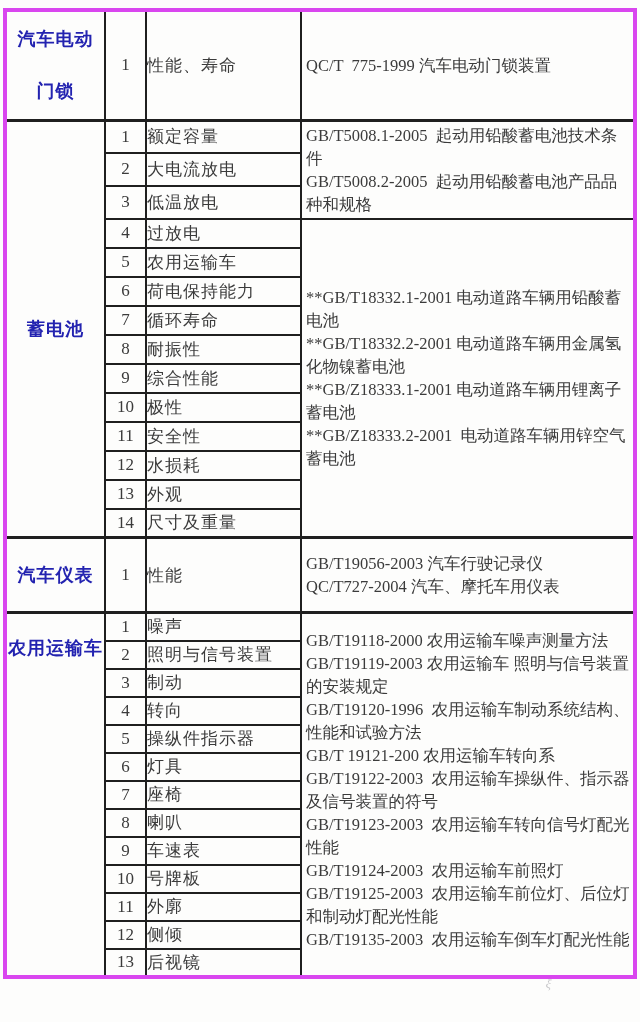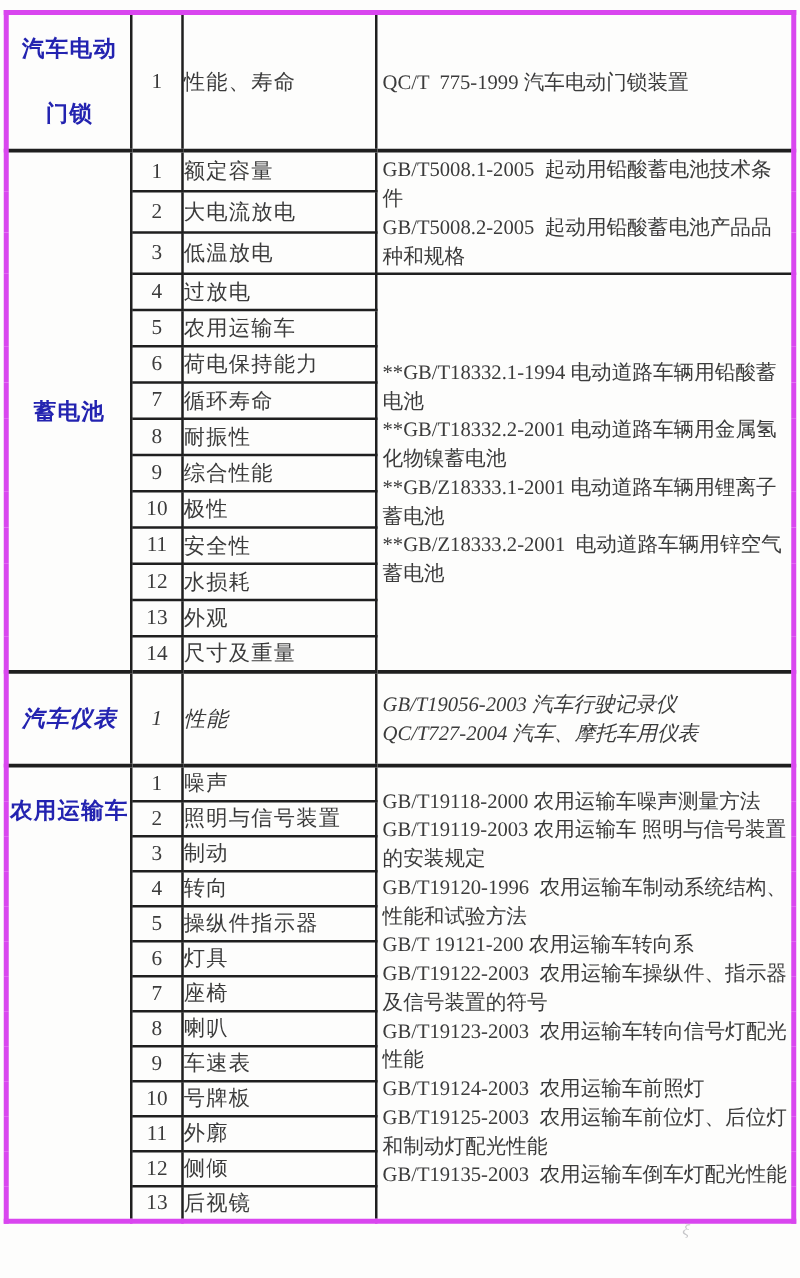--- a/index.html
+++ b/index.html
@@ -39,21 +39,21 @@
   td.item { text-align: left; letter-spacing: 1px; }
   td.std {
     padding: 2px 2px 2px 4px;
     font-size: 16.5px;
   }
   td.std-top { vertical-align: top; padding-top: 15px; }
   .entry { white-space: pre-wrap; line-height: 23px; word-break: break-all; }
   tr.r29 { height: 29px; }
   tr.r28 { height: 28px; }
   tr.lock-row { height: 110px; }
-  tr.meter-row { height: 75px; font-style: italic; }
+  tr.meter-row { height: 75px; }
   .artifact {
     position: absolute; left: 546px; top: 976px;
     color: #9a9aa0; opacity: 0.55; font-size: 13px;
     transform: rotate(14deg);
   }
 </style>
 </head>
 <body>
 
 <div class="page">
@@ -89,21 +89,21 @@
       <td class="item">大电流放电</td>
     </tr>
     <tr class="r29">
       <td class="num">3</td>
       <td class="item">低温放电</td>
     </tr>
     <tr class="r29">
       <td class="num">4</td>
       <td class="item">过放电</td>
       <td class="std" rowspan="11">
-        <div class="entry">**GB/T18332.1-1994 电动道路车辆用铅酸蓄电池</div>
+        <div class="entry">**GB/T18332.1-2001 电动道路车辆用铅酸蓄电池</div>
         <div class="entry">**GB/T18332.2-2001 电动道路车辆用金属氢化物镍蓄电池</div>
         <div class="entry">**GB/Z18333.1-2001 电动道路车辆用锂离子蓄电池</div>
         <div class="entry">**GB/Z18333.2-2001  电动道路车辆用锌空气蓄电池</div>
       </td>
     </tr>
     <tr class="r29">
       <td class="num">5</td>
       <td class="item">农用运输车</td>
     </tr>
     <tr class="r29">

